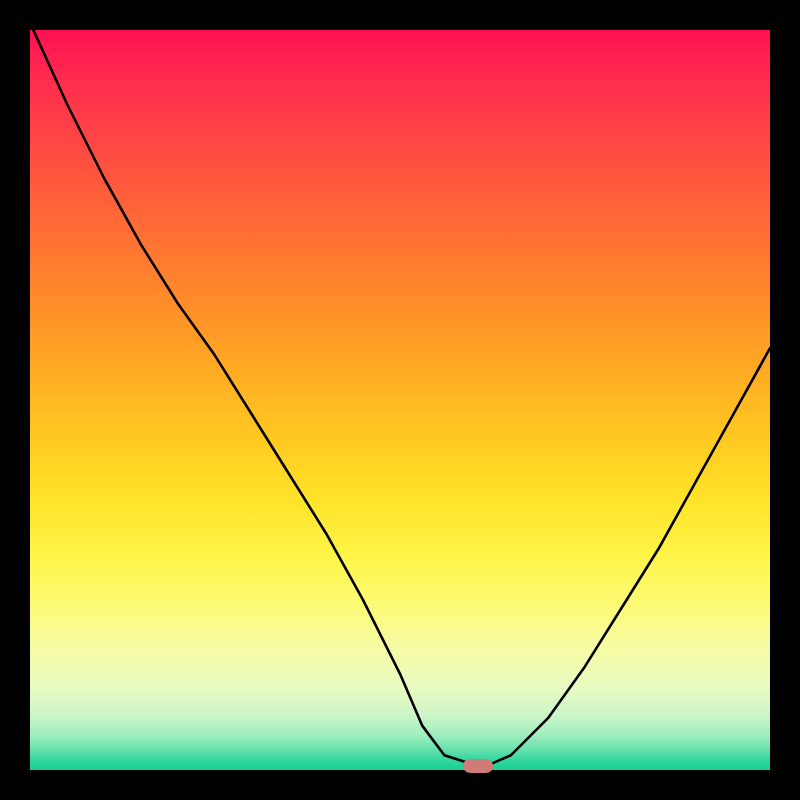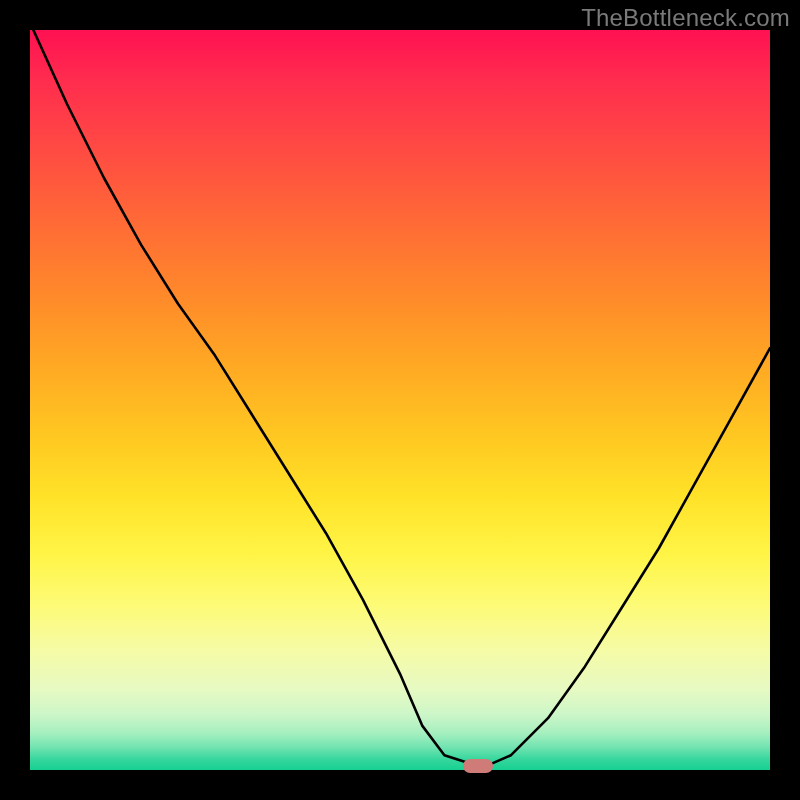--- a/index.html
+++ b/index.html
@@ -67,21 +67,20 @@
     color: #7a7a7a;
     font-size: 24px;
     font-weight: 500;
     letter-spacing: 0.2px;
   }
 </style>
 </head>
 <body>
 
 <div class="frame">
-  <div class="watermark">TheBottleneck.com</div>
 
   <div class="plot-area">
     <div class="gradient-bg"></div>
 
     <svg class="curve-layer" viewBox="0 0 100 100" preserveAspectRatio="none">
       <path id="curve-path" fill="none" stroke="#000000" stroke-width="0.35" stroke-linecap="round" stroke-linejoin="round" d="M0.00 -1.00 L5.00 10.00 L10.00 20.00 L15.00 29.00 L20.00 37.00 L25.00 44.00 L30.00 52.00 L35.00 60.00 L40.00 68.00 L45.00 77.00 L50.00 87.00 L53.00 94.00 L56.00 98.00 L60.00 99.30 L62.00 99.30 L65.00 98.00 L70.00 93.00 L75.00 86.00 L80.00 78.00 L85.00 70.00 L90.00 61.00 L95.00 52.00 L100.00 43.00"></path>
     </svg>
 
     <div class="marker" id="marker" style="left: 60.5%; top: 99.5%; background: rgb(207, 123, 119);"></div>
   </div>

